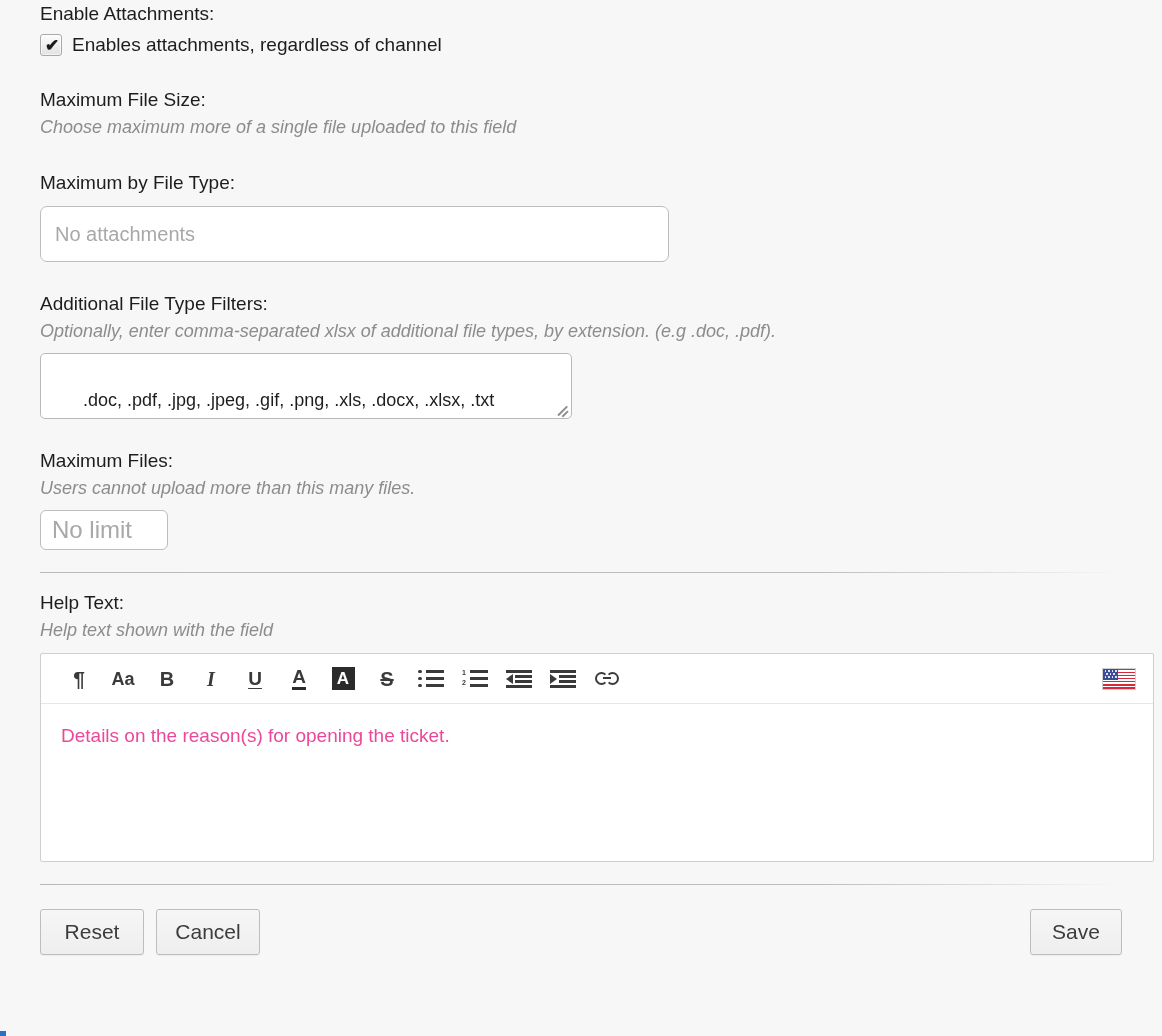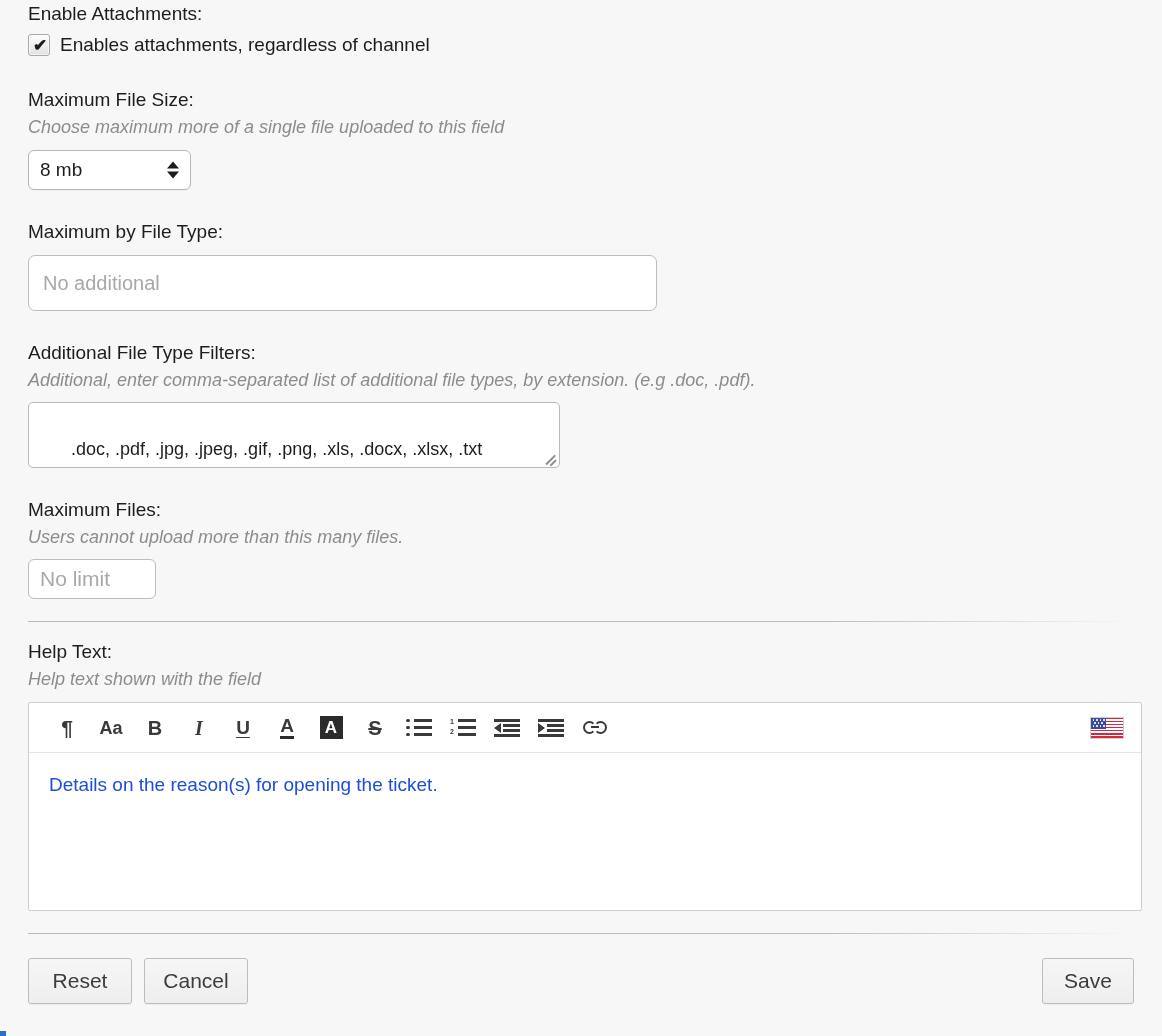--- a/index.html
+++ b/index.html
@@ -14,21 +14,21 @@
     font-family: "Liberation Sans", sans-serif;
     color: #222;
     -webkit-font-smoothing: antialiased;
   }
 
   .page {
     position: relative;
     width: 1162px;
     height: 1036px;
     box-sizing: border-box;
-    padding: 0 28px;
+    padding: 0 40px;
   }
 
   .field-label {
     font-size: 19px;
     line-height: 28px;
     color: #1d1d1d;
     font-weight: 400;
   }
   .field-hint {
     font-size: 18px;
@@ -170,21 +170,21 @@
     margin-top: 8px;
     width: 128px;
     height: 40px;
     box-sizing: border-box;
     border: 1px solid #bdbdbd;
     border-radius: 6px;
     background: #fff;
     display: flex;
     align-items: center;
     padding-left: 11px;
-    font-size: 21px;
+    font-size: 24px;
     color: #a8a8a8;
   }
 
   
   .divider {
     height: 1px;
     margin: 22px 0 0 0;
     background: linear-gradient(to right, #b9b9b9 0%, #bdbdbd 72%, rgba(200,200,200,0) 100%);
   }
 
@@ -276,21 +276,21 @@
   }
   .flag-icon .canton b {
     position: absolute; width: 1.6px; height: 1.6px; background: #fff; border-radius: 50%;
   }
 
   .editor-body {
     min-height: 118px;
     padding: 19px 20px 20px 20px;
     font-size: 19px;
     line-height: 26px;
-    color: #1d4ed8;
+    color: #ec4899;
   }
 
   
   .footer {
     margin-top: 24px;
     display: flex;
     align-items: flex-start;
   }
   .btn {
     height: 46px;
@@ -329,39 +329,32 @@
       <span class="cb">
         <span class="tick">✔</span>
       </span>
       <span class="cb-label">Enables attachments, regardless of channel</span>
     </div>
   </div>
 
   <div class="group">
     <div class="field-label">Maximum File Size:</div>
     <div class="field-hint">Choose maximum more of a single file uploaded to this field</div>
-    <div class="nat-select">
-      <span>8 mb</span>
-      <span class="arrows">
-        <span class="tri-up"></span>
-        <span class="tri-dn"></span>
-      </span>
-    </div>
   </div>
 
   <div class="group">
     <div class="field-label">Maximum by File Type:</div>
     <div class="s2">
-      <span class="ph">No additional</span>
+      <span class="ph">No attachments</span>
     </div>
   </div>
 
   <div class="group">
     <div class="field-label">Additional File Type Filters:</div>
-    <div class="field-hint">Additional, enter comma-separated list of additional file types, by extension. (e.g .doc, .pdf).</div>
+    <div class="field-hint">Optionally, enter comma-separated xlsx of additional file types, by extension. (e.g .doc, .pdf).</div>
     <div class="ta">
       <span>.doc, .pdf, .jpg, .jpeg, .gif, .png, .xls, .docx, .xlsx, .txt</span>
       <span class="grip"><i></i><i></i></span>
     </div>
   </div>
 
   <div class="group">
     <div class="field-label">Maximum Files:</div>
     <div class="field-hint">Users cannot upload more than this many files.</div>
     <div class="txt-input">

